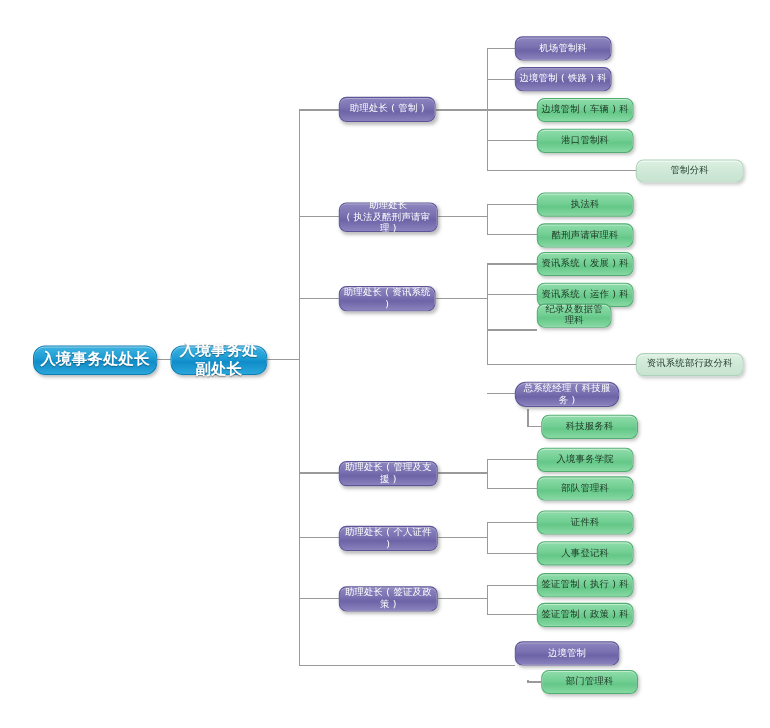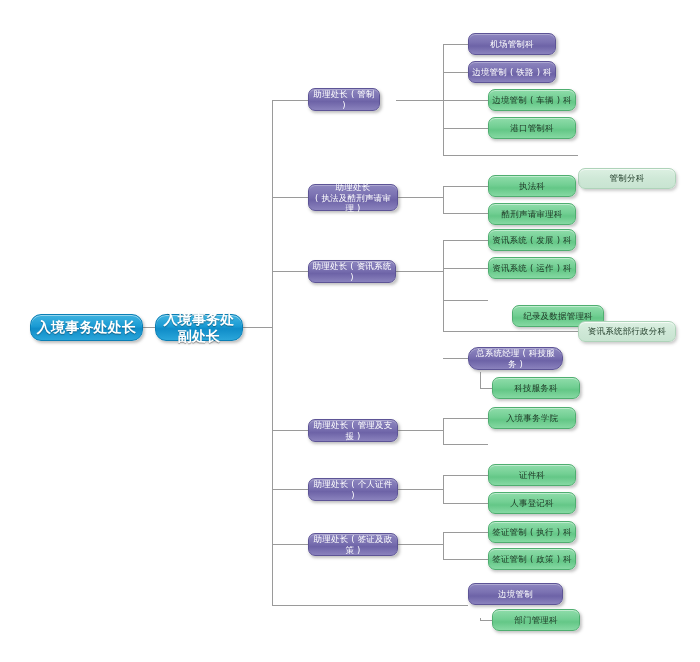--- a/index.html
+++ b/index.html
@@ -142,41 +142,41 @@
   </svg>
 
   <div class="node root" style="left:30px; top:314px; width:113px; height:27px;">
     <span class="label">入境事务处处长</span>
   </div>
 
   <div class="node root" style="left:155px; top:314px; width:88px; height:27px;">
     <span class="label">入境事务处副处长</span>
   </div>
 
-  <div class="node purple" style="left:308px; top:88px; width:72px; height:23px;">
+  <div class="node purple" style="left:308px; top:88px; width:88px; height:23px;">
     <span class="label">助理处长 ( 管制 )</span>
   </div>
 
   <div class="node purple" style="left:468px; top:33px; width:88px; height:22px;">
     <span class="label">机场管制科</span>
   </div>
 
   <div class="node green" style="left:488px; top:89px; width:88px; height:22px;">
     <span class="label">边境管制 ( 车辆 ) 科</span>
   </div>
 
   <div class="node purple" style="left:468px; top:61px; width:88px; height:22px;">
     <span class="label">边境管制 ( 铁路 ) 科</span>
   </div>
 
   <div class="node green" style="left:488px; top:117px; width:88px; height:22px;">
     <span class="label">港口管制科</span>
   </div>
 
-  <div class="node mint" style="left:578px; top:145px; width:98px; height:21px;margin-top:23px;">
+  <div class="node mint" style="left:578px; top:145px; width:98px; height:21px;">
     <span class="label">管制分科</span>
   </div>
 
   <div class="node purple" style="left:308px; top:184px; width:90px; height:27px;">
     <span class="label">助理处长
 ( 执法及酷刑声请审理 )</span>
   </div>
 
   <div class="node green" style="left:488px; top:175px; width:88px; height:22px;">
     <span class="label">执法科</span>
@@ -191,21 +191,21 @@
   </div>
 
   <div class="node green" style="left:488px; top:229px; width:88px; height:22px;">
     <span class="label">资讯系统 ( 发展 ) 科</span>
   </div>
 
   <div class="node green" style="left:488px; top:257px; width:88px; height:22px;">
     <span class="label">资讯系统 ( 运作 ) 科</span>
   </div>
 
-  <div class="node green" style="left:488px; top:305px; width:92px; height:22px;margin-left:24px;">
+  <div class="node green" style="left:488px; top:276px; width:68px; height:22px;">
     <span class="label">纪录及数据管理科</span>
   </div>
 
   <div class="node mint" style="left:578px; top:321px; width:98px; height:21px;">
     <span class="label">资讯系统部行政分科</span>
   </div>
 
   <div class="node purple" style="left:468px; top:347px; width:95px; height:23px;border-radius:10px;">
     <span class="label">总系统经理 ( 科技服务 )</span>
   </div>
@@ -215,20 +215,23 @@
   </div>
 
   <div class="node purple" style="left:308px; top:419px; width:90px; height:23px;">
     <span class="label">助理处长 ( 管理及支援 )</span>
   </div>
 
   <div class="node green" style="left:488px; top:407px; width:88px; height:22px;">
     <span class="label">入境事务学院</span>
   </div>
 
+  <div class="node green" style="left:488px; top:433px; width:88px; height:22px;">
+    <span class="label">部队管理科</span>
+  </div>
 
   <div class="node purple" style="left:308px; top:478px; width:90px; height:23px;">
     <span class="label">助理处长 ( 个人证件 )</span>
   </div>
 
   <div class="node green" style="left:488px; top:464px; width:88px; height:22px;">
     <span class="label">证件科</span>
   </div>
 
   <div class="node green" style="left:488px; top:492px; width:88px; height:22px;">

